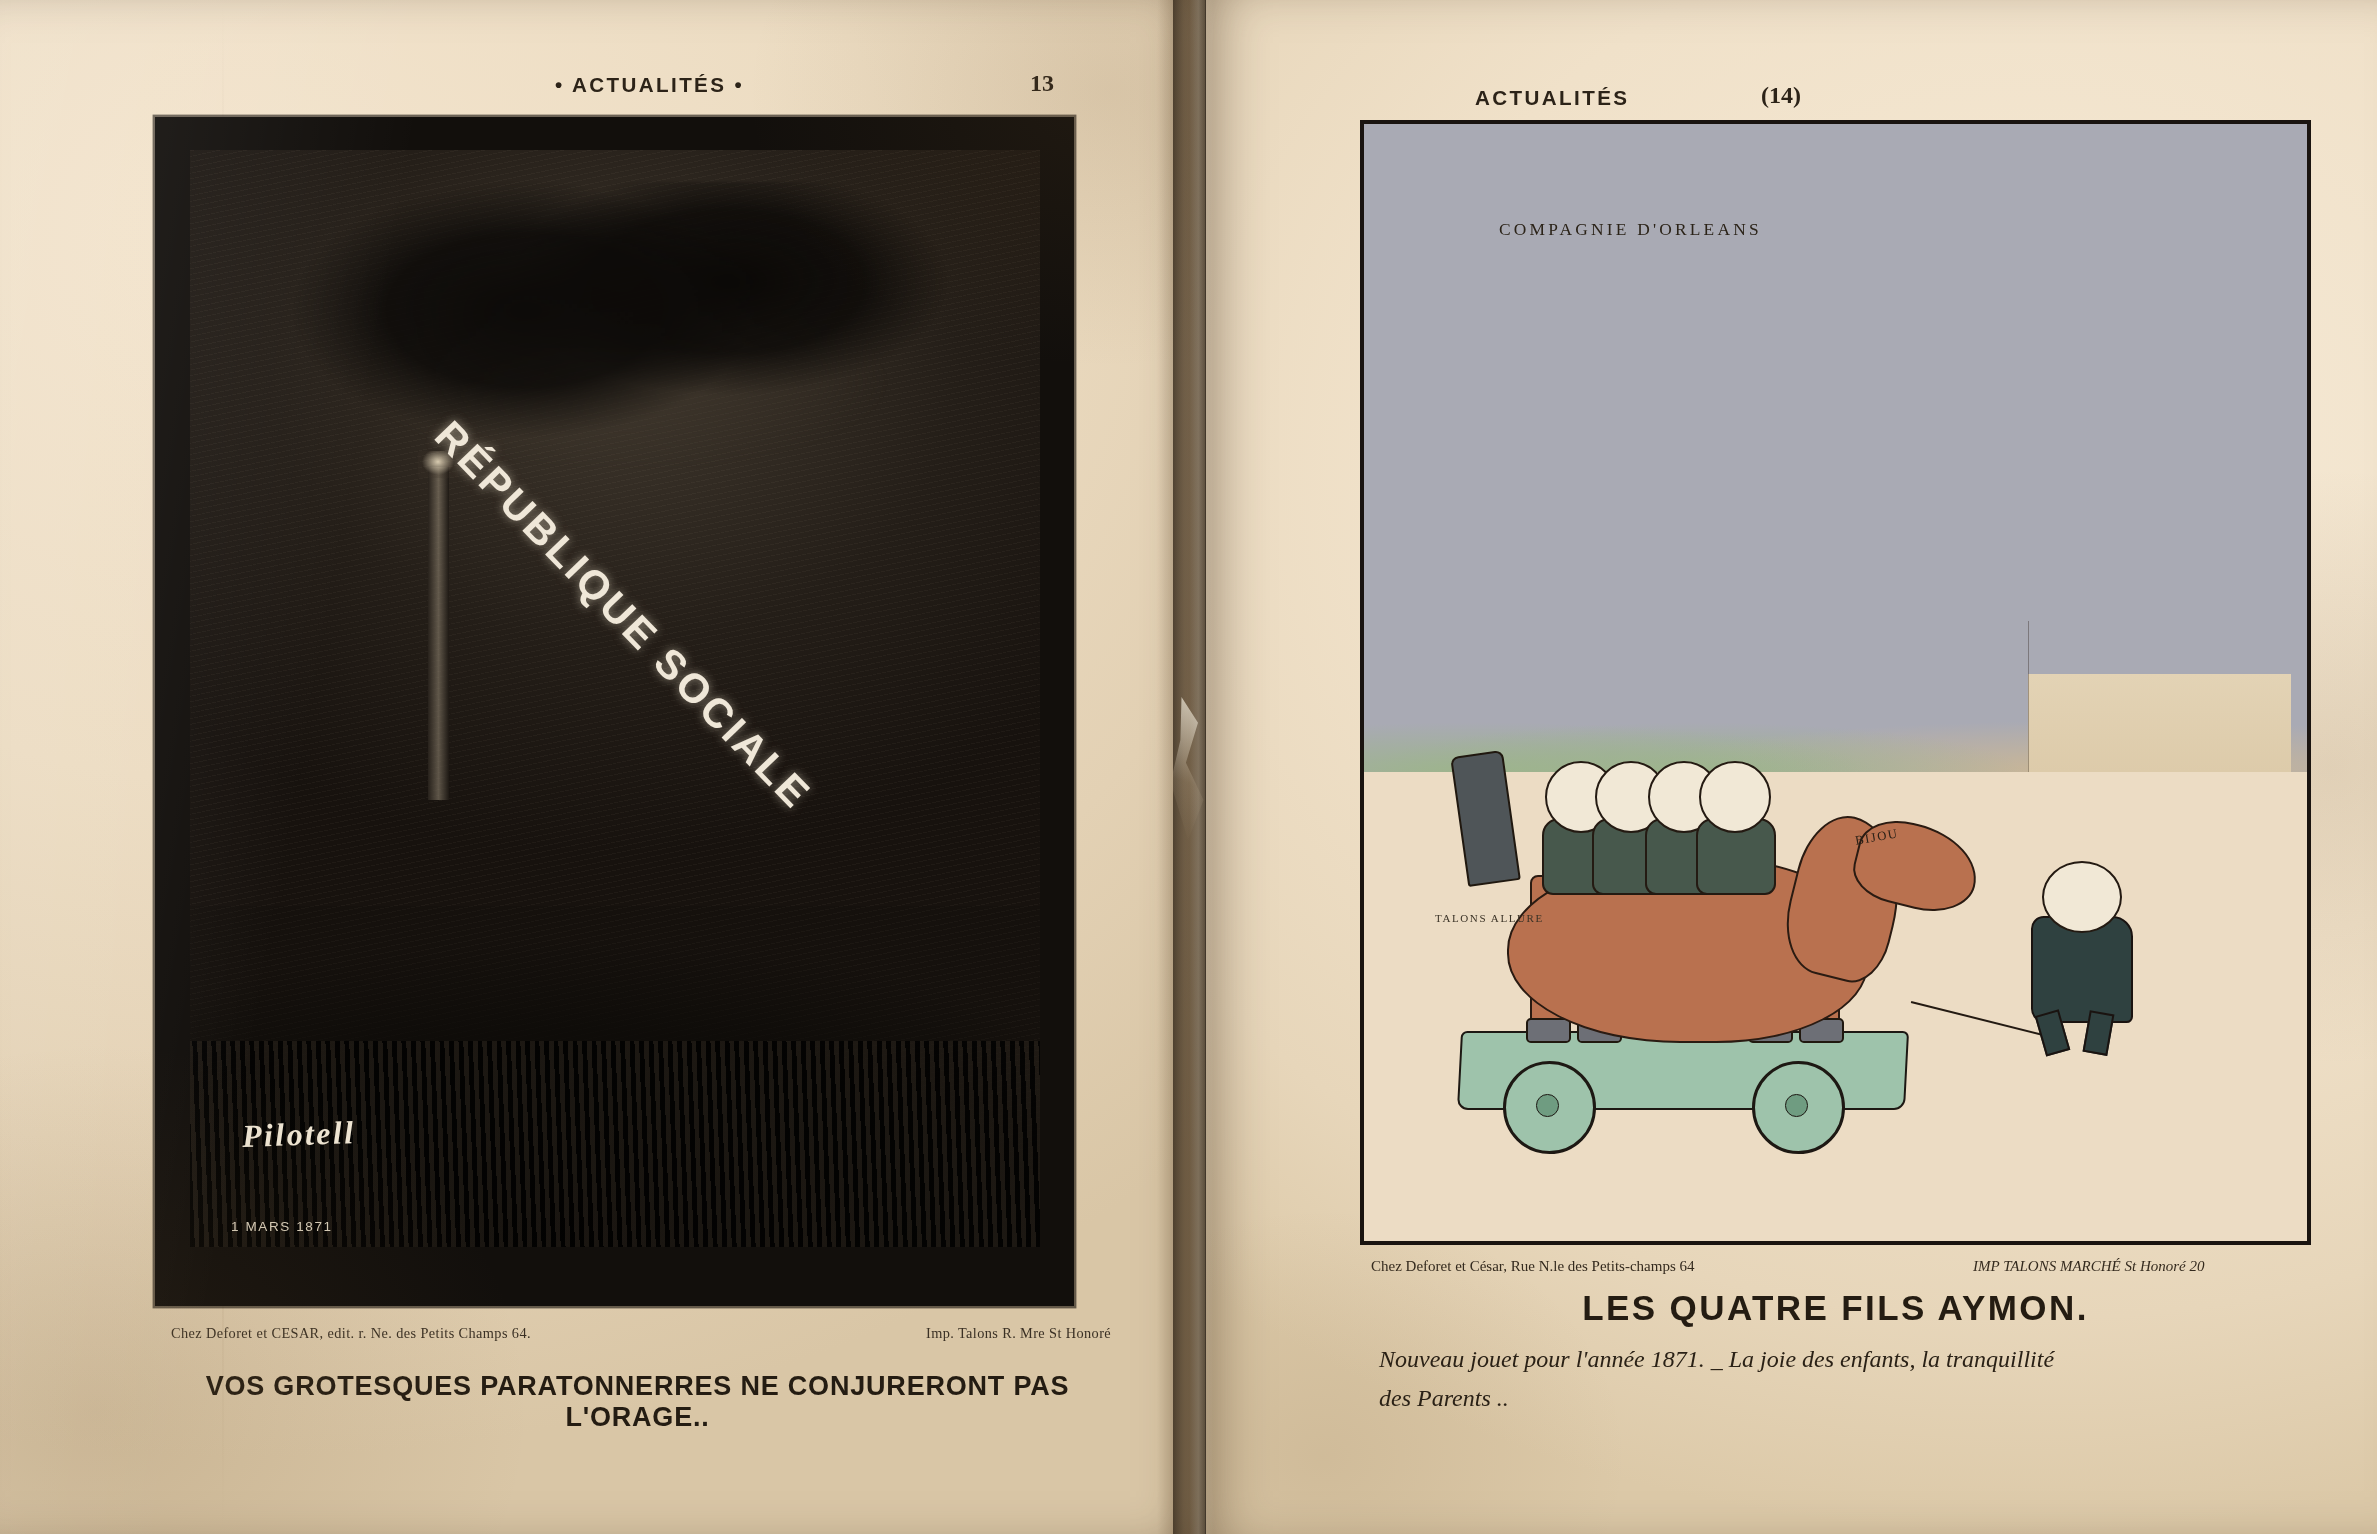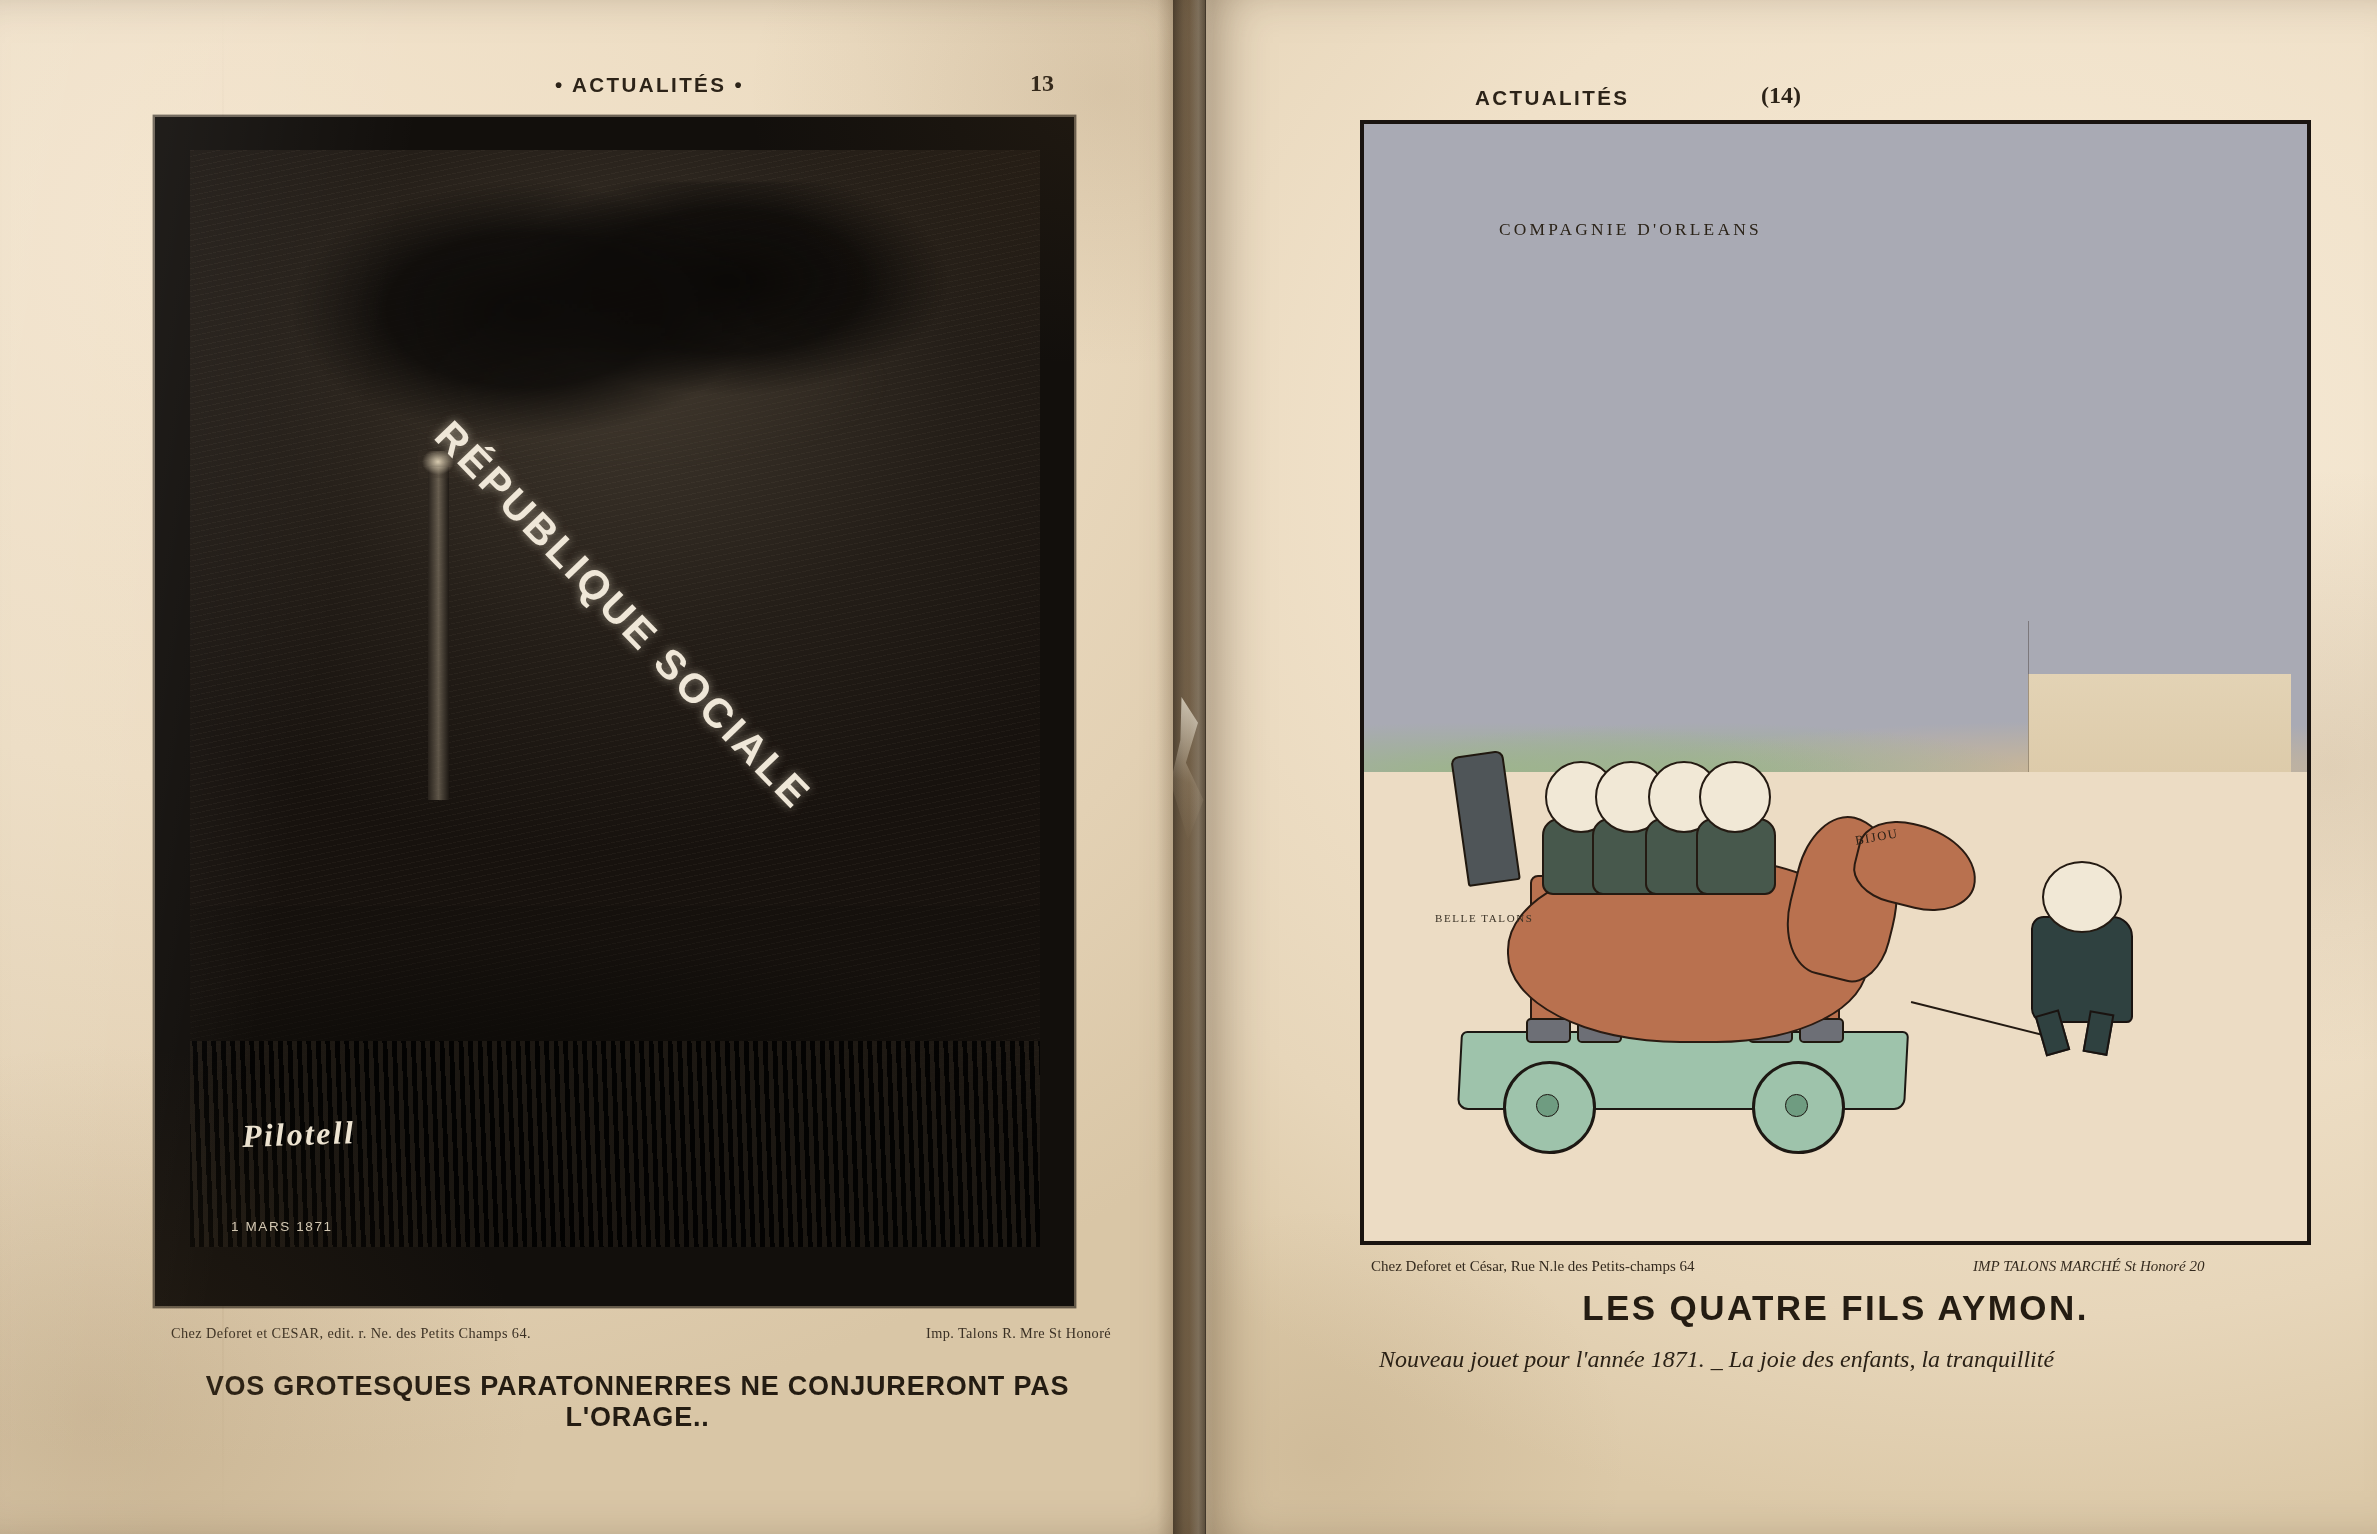--- a/index.html
+++ b/index.html
@@ -570,25 +570,26 @@
 
     <div class="string"></div>
     <div class="puller">
       <div class="puller-coat"></div>
       <div class="puller-head"></div>
       <div class="puller-leg pl-1"></div>
       <div class="puller-leg pl-2"></div>
     </div>
 
     <div class="label-bijou">BIJOU</div>
-    <div class="label-belle">BELLE TALONS</div>
+    <div class="label-belle">TALONS ALLURE</div>
   </div>
 
   <div class="credit-right-l">Chez Deforet et César, Rue N.le des Petits-champs 64</div>
   <div class="credit-right-r">IMP TALONS MARCHÉ St Honoré 20</div>
 
   <div class="title-right">LES QUATRE FILS AYMON.</div>
   <div class="sub-right-1">Nouveau jouet pour l'année 1871. _ La joie des enfants, la tranquillité</div>
+  <div class="sub-right-2">des Parents ..</div>
 
   <div class="gutter"></div>
   <div class="tear"></div>
 </div>
 
 
 </body></html>

